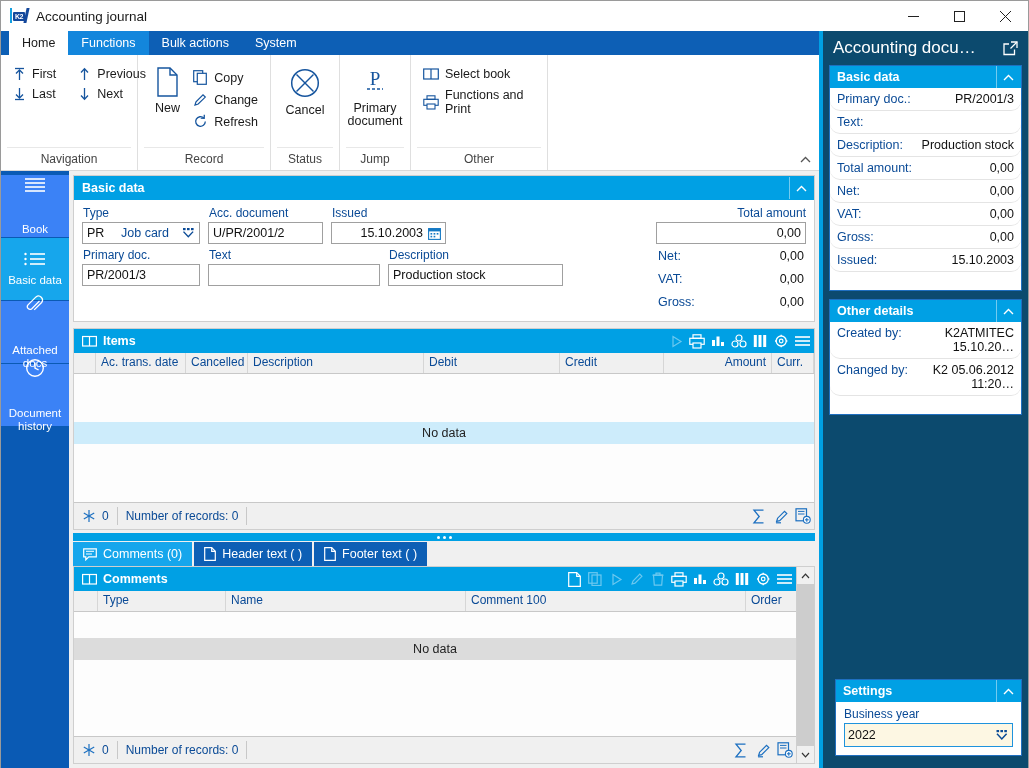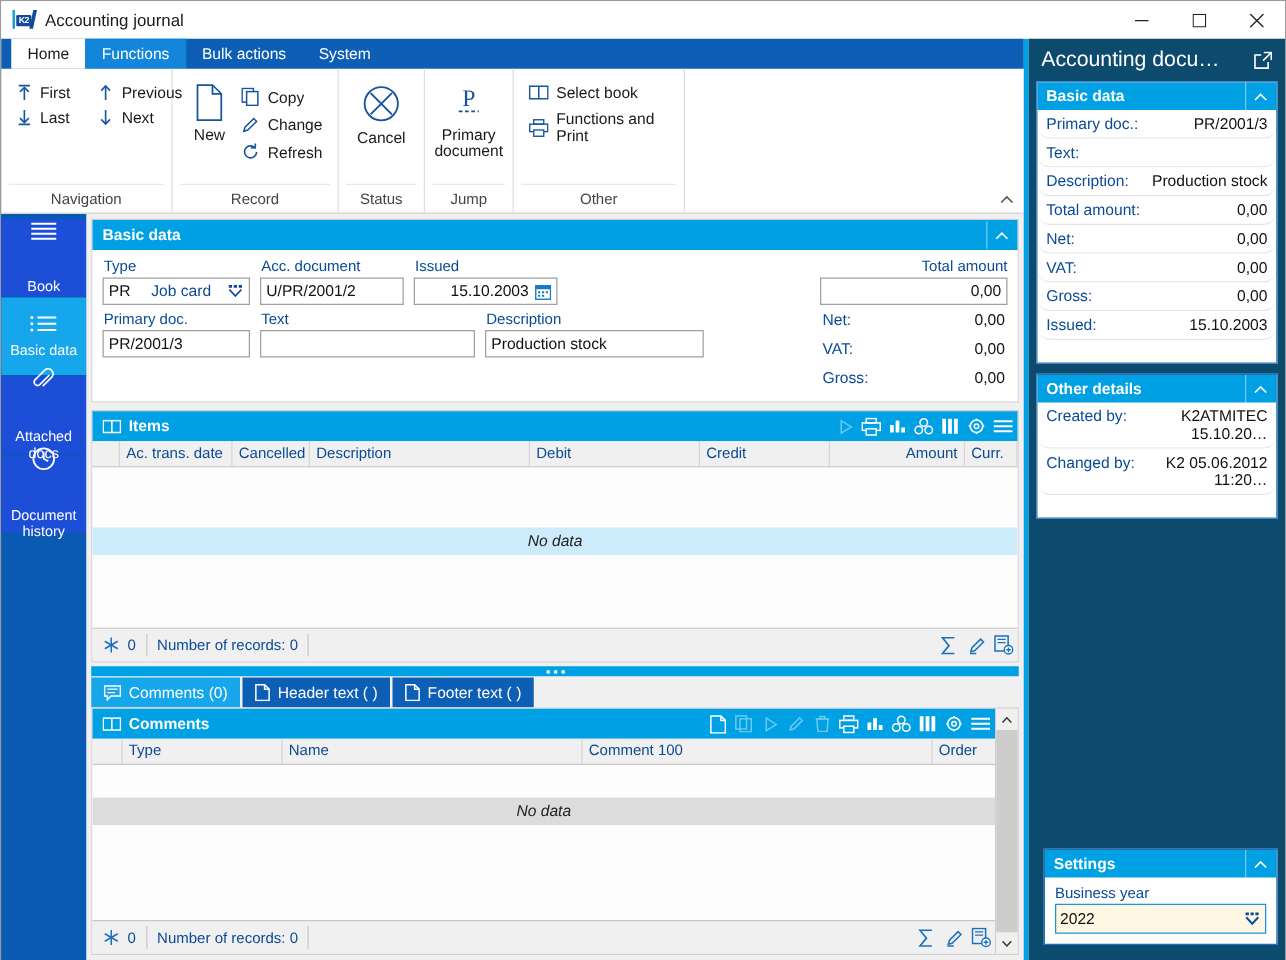--- a/index.html
+++ b/index.html
@@ -60,21 +60,21 @@
   .stack .nav-item{font-size:12.5px;}
   .ribbon-collapse{position:absolute;right:6px;bottom:3px;width:16px;height:16px;
                    display:flex;align-items:center;justify-content:center;cursor:default;}
 
   
   .content-row{flex:1;display:flex;background:#0a5ab4;min-height:0;}
   .vnav{width:68px;background:#0a5ab4;padding-top:4px;flex:none;}
   .vnav-item{height:62px;display:flex;flex-direction:column;align-items:center;
              justify-content:center;color:#ffffff;font-size:11.5px;cursor:default;
              margin-bottom:1px;text-align:center;line-height:13px;}
-  .vnav-item.dark{background:#1d4ed8;gap:22px;}
+  .vnav-item.dark{background:#3b82f6;gap:22px;}
   .vnav-item.active{background:#16a6ec;}
   .vnav-item .vico{margin-bottom:4px;}
   .main-pane{flex:1;background:#f0f0f0;padding:4px 4px 4px 4px;display:flex;
              flex-direction:column;min-width:0;}
 
   
   .panel{background:#ffffff;border:1px solid #cfcfcf;}
   .panel-head{height:24px;background:#00a0e4;color:#ffffff;display:flex;align-items:center;
               padding:0 2px 0 8px;font-size:12.5px;font-weight:bold;}
   .panel-head .ttl{flex:1;}
@@ -104,21 +104,21 @@
   .grid-toolbar-icons{display:flex;align-items:center;gap:1px;}
   .ticon{width:20px;height:20px;display:flex;align-items:center;justify-content:center;
          cursor:default;}
   .ticon.dim{opacity:.42;}
   .grid-head{display:flex;height:20px;background:#f0f0f0;border-bottom:1px solid #c8c8c8;
              font-size:12px;color:#0a4a96;}
   .gh{padding:2px 5px;border-right:1px solid #d6d6d6;box-sizing:border-box;
       white-space:nowrap;overflow:hidden;}
   .gh.num{text-align:right;}
   .grid-body{flex:1;background:#fdfdfd;position:relative;min-height:0;overflow:hidden;}
-  .nodata{text-align:center;font-size:12.5px;color:#222;padding:4px 0;font-style:italic;}
+  .nodata{text-align:center;font-size:12.5px;color:#222;padding:4px 0;}
   .nodata.items{background:#cdecfb;margin-top:48px;}
   .nodata.comments{background:#dcdcdc;margin-top:26px;}
   .grid-foot{height:26px;background:#f0f0f0;border-top:1px solid #c8c8c8;display:flex;
              align-items:center;font-size:12px;color:#0a4a96;}
   .gf-cell{padding:0 8px;height:18px;display:flex;align-items:center;gap:6px;
            border-right:1px solid #c8c8c8;}
   .gf-spacer{flex:1;}
   .gf-ico{width:22px;height:22px;display:flex;align-items:center;justify-content:center;
           cursor:default;}
 

